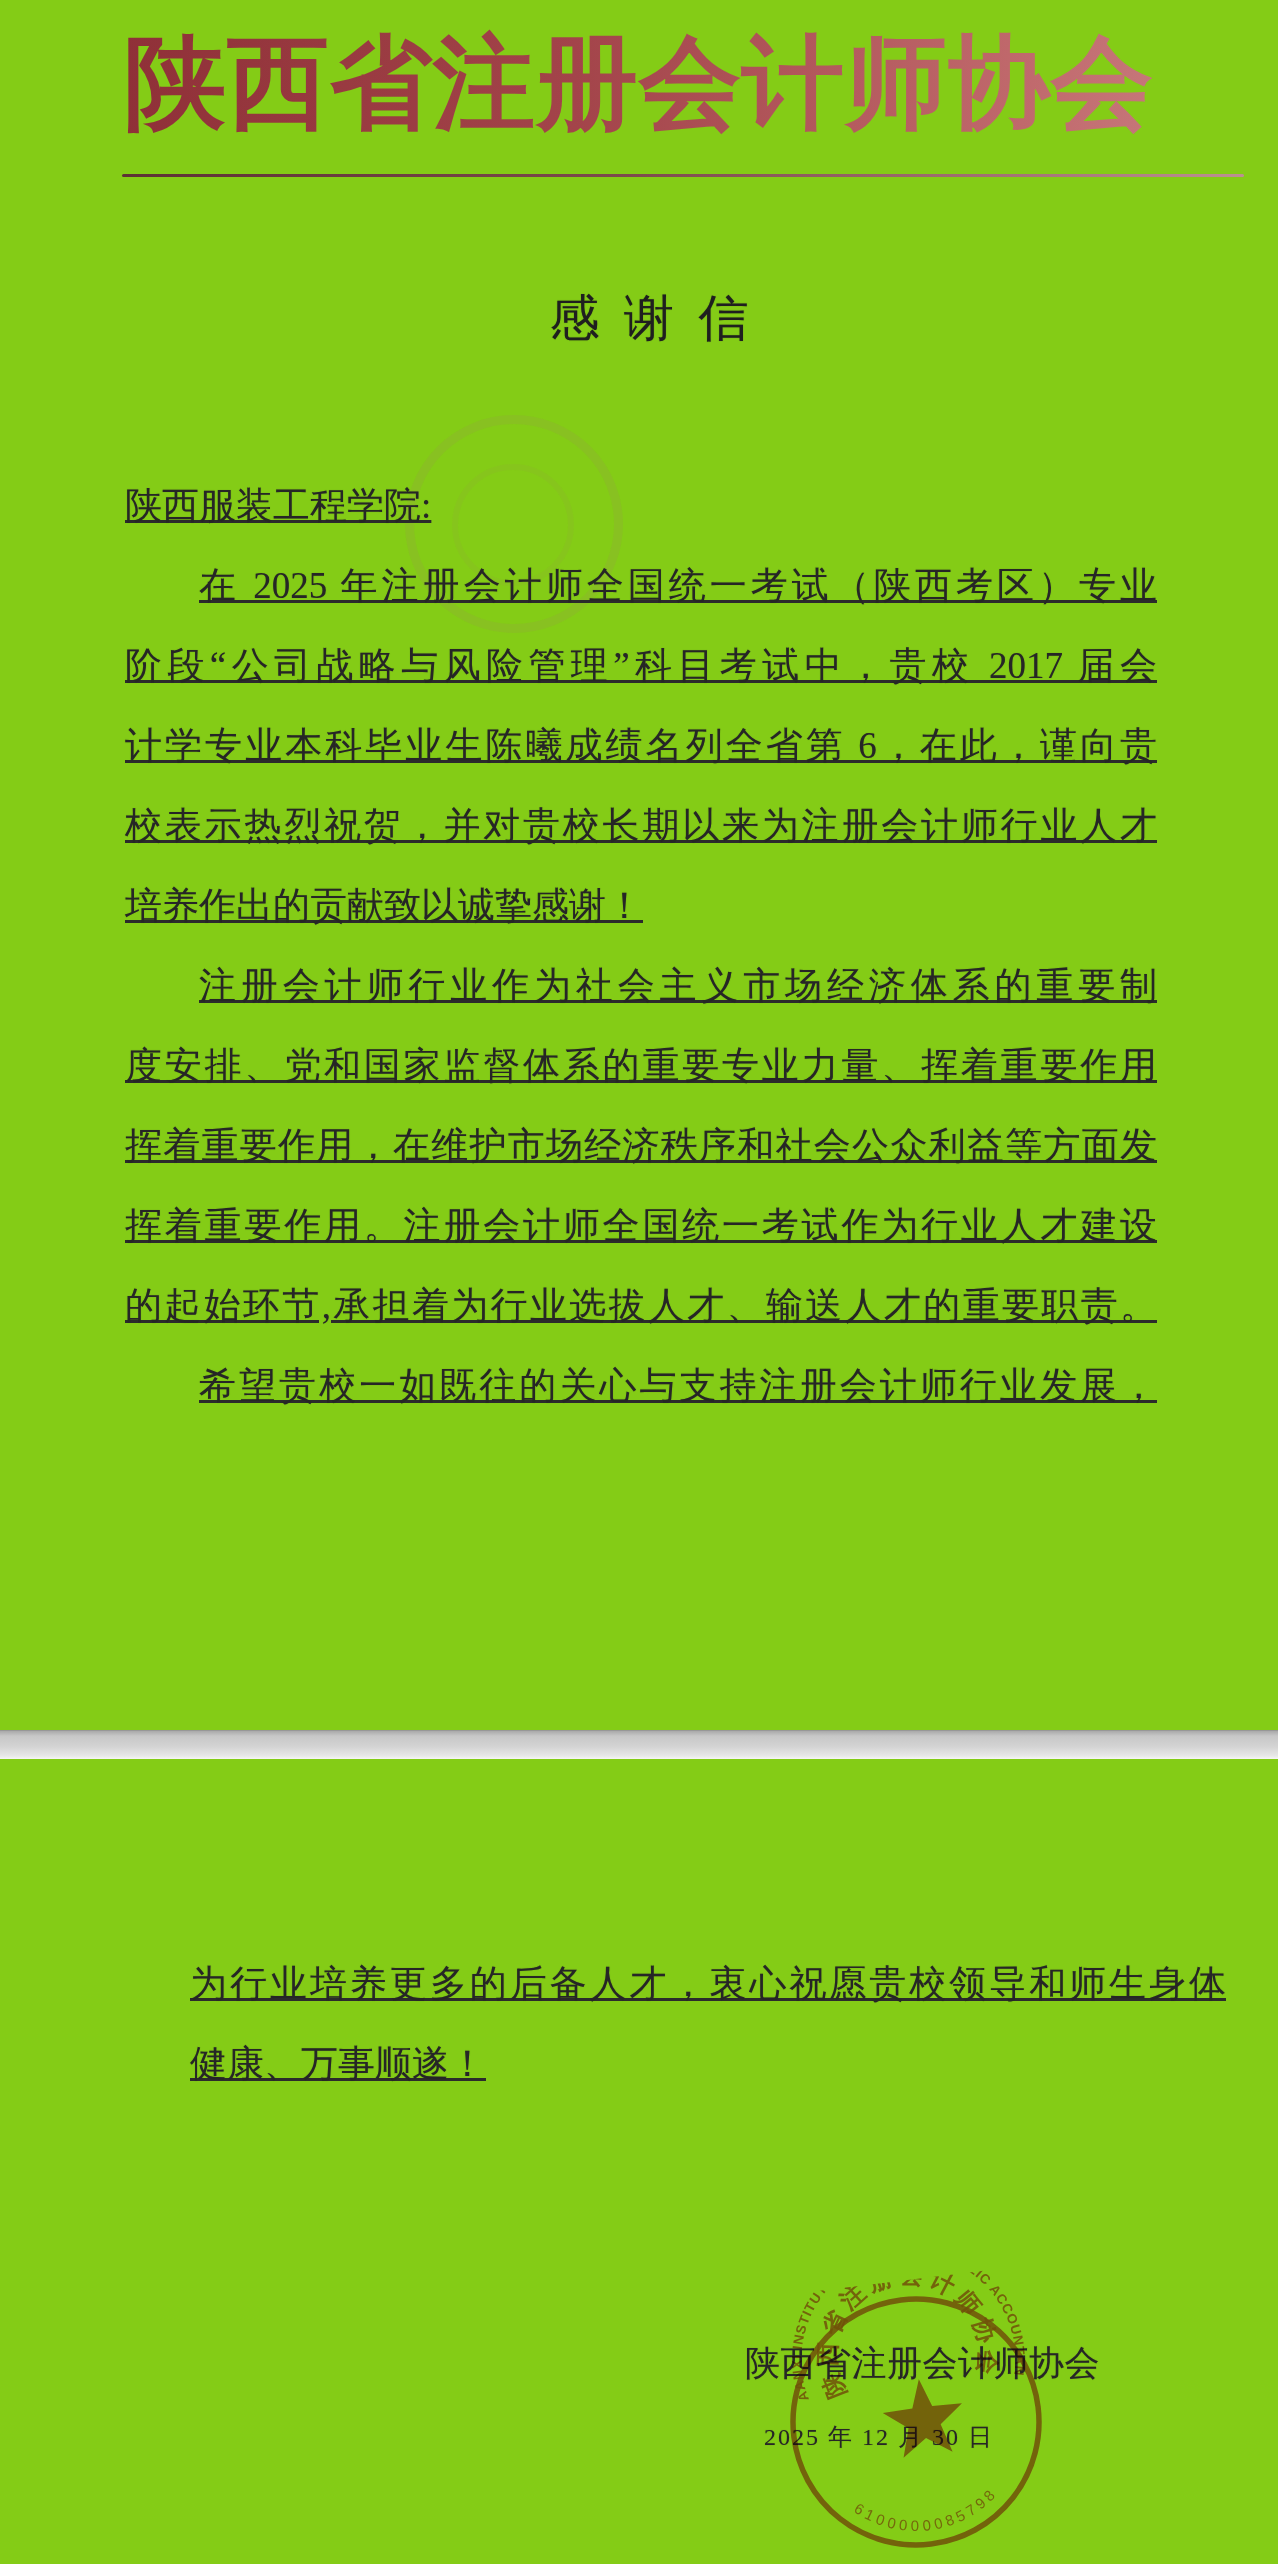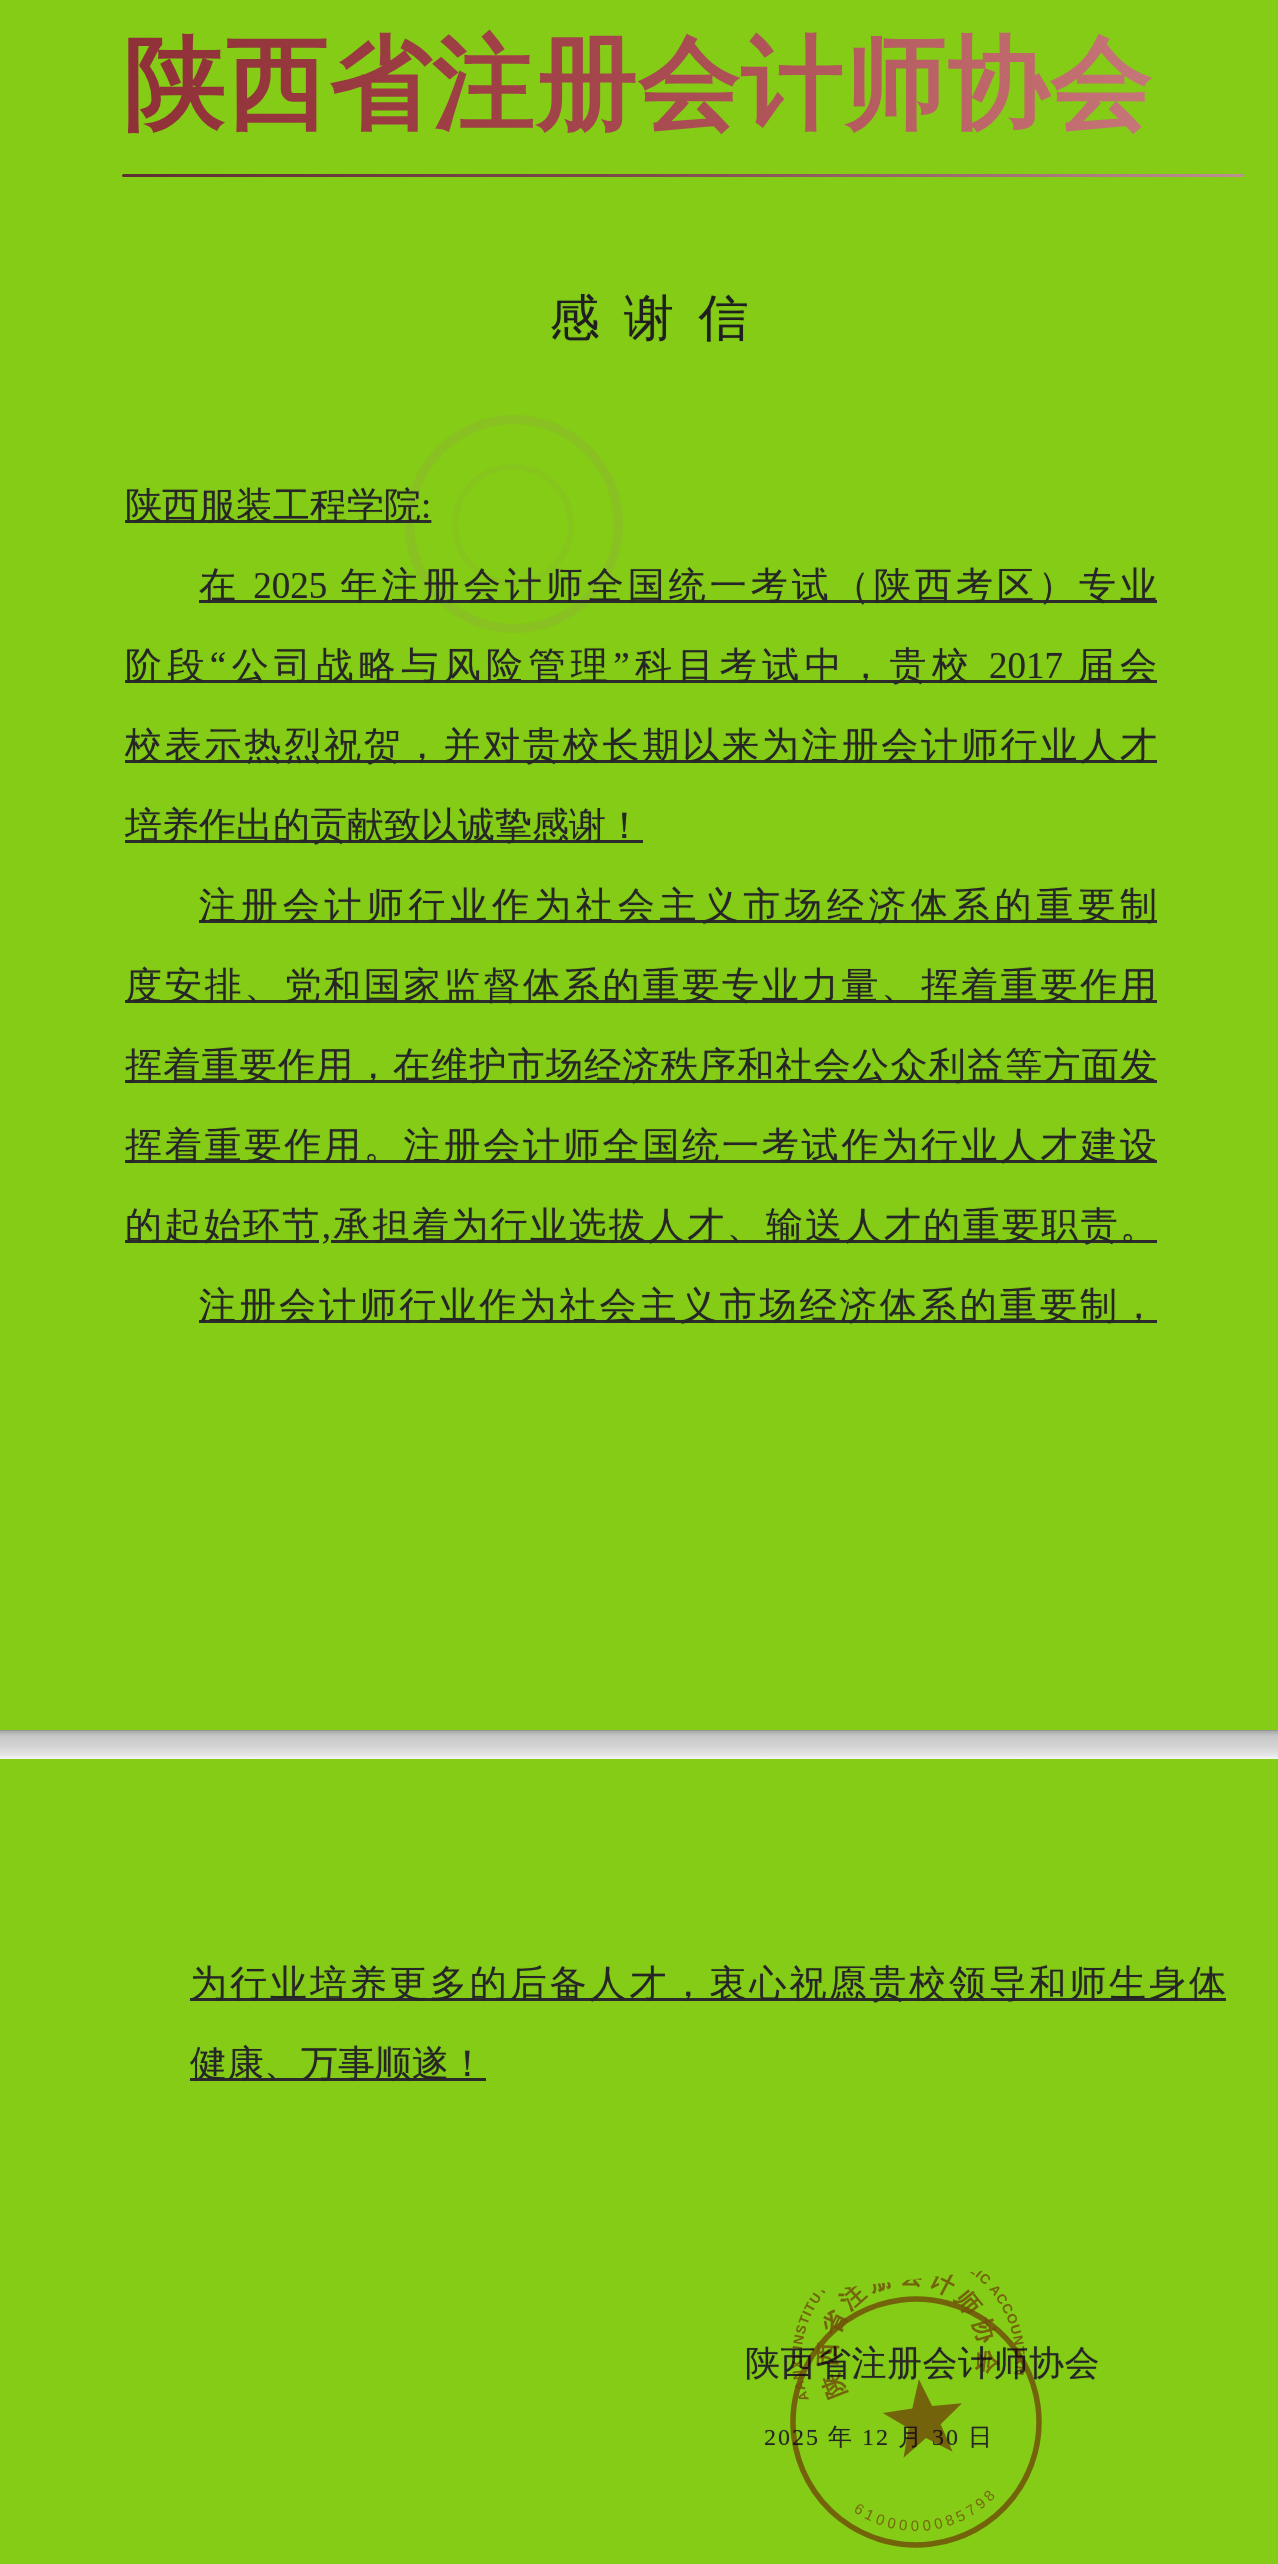--- a/index.html
+++ b/index.html
@@ -103,28 +103,29 @@
   <div class="divider"></div>
 
   <h1 class="title">感 谢 信</h1>
 
   <div class="bleed-ring"></div>
 
   <div class="body p1">
       <div class="line">陕西服装工程学院:</div>
       <div class="line indent justify">在 2025 年注册会计师全国统一考试（陕西考区）专业</div>
       <div class="line justify">阶段“公司战略与风险管理”科目考试中，贵校 2017 届会</div>
+      <div class="line justify">计学专业本科毕业生陈曦成绩名列全省第 6，在此，谨向贵</div>
       <div class="line justify">校表示热烈祝贺，并对贵校长期以来为注册会计师行业人才</div>
       <div class="line">培养作出的贡献致以诚挚感谢！</div>
       <div class="line indent justify">注册会计师行业作为社会主义市场经济体系的重要制</div>
       <div class="line justify">度安排、党和国家监督体系的重要专业力量、挥着重要作用</div>
       <div class="line justify">挥着重要作用，在维护市场经济秩序和社会公众利益等方面发</div>
       <div class="line justify">挥着重要作用。注册会计师全国统一考试作为行业人才建设</div>
       <div class="line justify">的起始环节,承担着为行业选拔人才、输送人才的重要职责。</div>
-      <div class="line indent justify">注册会计师行业作为社会主义市场经济体系的重要制，</div>
+      <div class="line indent justify">希望贵校一如既往的关心与支持注册会计师行业发展，</div>
     </div>
 
   <div class="seam"></div>
 
   <div class="body p2">
       <div class="line justify">为行业培养更多的后备人才，衷心祝愿贵校领导和师生身体</div>
       <div class="line">健康、万事顺遂！</div>
     </div>
 
   <div class="sig-org">陕西省注册会计师协会</div>

